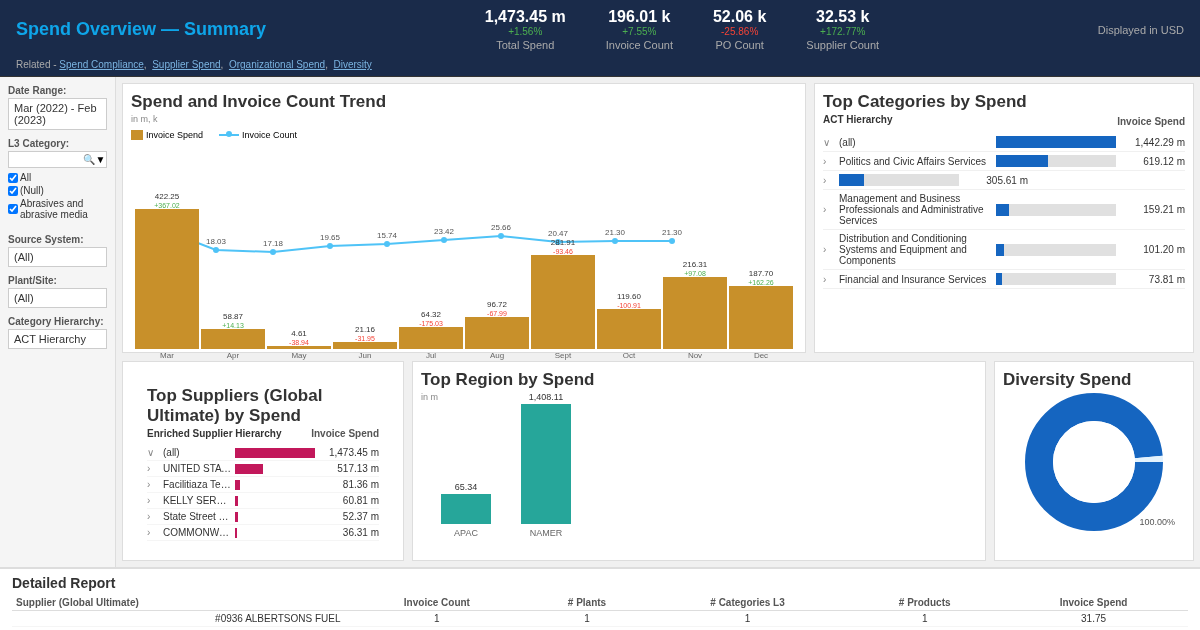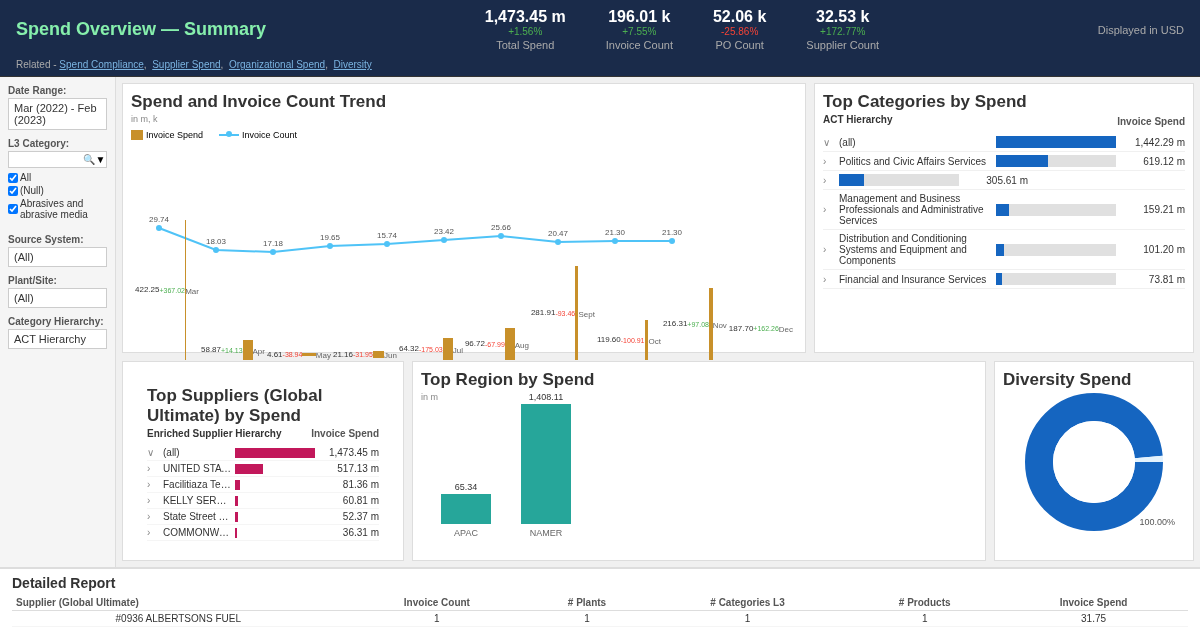--- a/index.html
+++ b/index.html
@@ -1,20 +1,20 @@
 <!DOCTYPE html>
 <html><head>
   <meta charset="utf-8">
   <style>
     * { box-sizing: border-box; margin: 0; padding: 0; }
     body { font-family: Arial, sans-serif; font-size: 11px; background: #f0f0f0; width: 1200px; height: 630px; overflow: hidden; }
 
     
     .header { background: #1a2b4a; color: white; padding: 8px 16px 6px; display: flex; align-items: center; justify-content: space-between; }
-    .header-title { font-size: 18px; font-weight: bold; color: #86efac; }
+    .header-title { font-size: 18px; font-weight: bold; color: #0ea5e9; }
     .header-metrics { display: flex; gap: 40px; }
     .metric { text-align: center; }
     .metric-value { font-size: 16px; font-weight: bold; color: white; }
     .metric-change-pos { font-size: 10px; color: #4caf50; }
     .metric-change-neg { font-size: 10px; color: #f44336; }
     .metric-label { font-size: 11px; color: #aaa; margin-top: 2px; }
     .header-currency { font-size: 11px; color: #aaa; }
 
     
     .related-bar { background: #1a2b4a; padding: 2px 16px 6px; color: #aaa; font-size: 10px; border-bottom: 1px solid #333; }
@@ -42,21 +42,21 @@
     .chart-section { flex: 1; background: white; border: 1px solid #ddd; margin: 6px 4px 4px 6px; padding: 8px; }
     .section-title { font-size: 17px; font-weight: bold; color: #333; margin-bottom: 2px; }
     .section-subtitle { font-size: 9px; color: #888; margin-bottom: 6px; }
     .chart-legend { display: flex; gap: 16px; margin-bottom: 4px; font-size: 9px; }
     .legend-item { display: flex; align-items: center; gap: 3px; }
     .legend-box { width: 12px; height: 10px; }
     .legend-line { width: 20px; height: 2px; background: #4fc3f7; position: relative; }
     .legend-line::after { content: ''; position: absolute; top: -3px; left: 50%; width: 6px; height: 6px; background: #4fc3f7; border-radius: 50%; transform: translateX(-50%); }
 
     .bar-chart { display: flex; align-items: flex-end; height: 160px; gap: 2px; padding: 0 4px; position: relative; }
-    .bar-group { display: flex; flex-direction: row; align-items: center; flex: 1; }
+    .bar-group { display: flex; flex-direction: column; align-items: center; flex: 1; }
     .bar { background: #c8902a; width: 100%; position: relative; }
     .bar-label { font-size: 8px; color: #333; text-align: center; line-height: 1.2; }
     .bar-change { font-size: 7px; text-align: center; }
     .bar-change.pos { color: #4caf50; }
     .bar-change.neg { color: #f44336; }
     .month-label { font-size: 8px; color: #666; margin-top: 2px; }
 
     
     .chart-wrapper { position: relative; }
 
@@ -96,21 +96,21 @@
     .donut-wrap { display: flex; justify-content: center; align-items: center; height: 140px; position: relative; }
     .donut-label { position: absolute; bottom: 5px; right: 10px; font-size: 9px; color: #555; }
 
     
     .detail-section { background: white; border-top: 2px solid #ddd; padding: 6px 12px; height: 110px; overflow: hidden; }
     .detail-title { font-size: 14px; font-weight: bold; color: #333; margin-bottom: 4px; }
     .detail-table { width: 100%; border-collapse: collapse; }
     .detail-table th { font-size: 10px; color: #555; text-align: center; border-bottom: 1px solid #ddd; padding: 2px 4px; font-weight: bold; }
     .detail-table th:first-child { text-align: left; }
     .detail-table td { font-size: 10px; color: #333; text-align: center; padding: 2px 4px; border-bottom: 1px solid #f5f5f5; }
-    .detail-table td:first-child { text-align: center; margin-left: 36px; }
+    .detail-table td:first-child { text-align: right; margin-left: 36px; }
   </style>
 </head>
 <body>
 
 <div class="header">
   <div class="header-title">Spend Overview — Summary</div>
   <div class="header-metrics">
     <div class="metric">
       <div class="metric-value">1,473.45 m</div>
       <div class="metric-change-pos">+1.56%</div>

